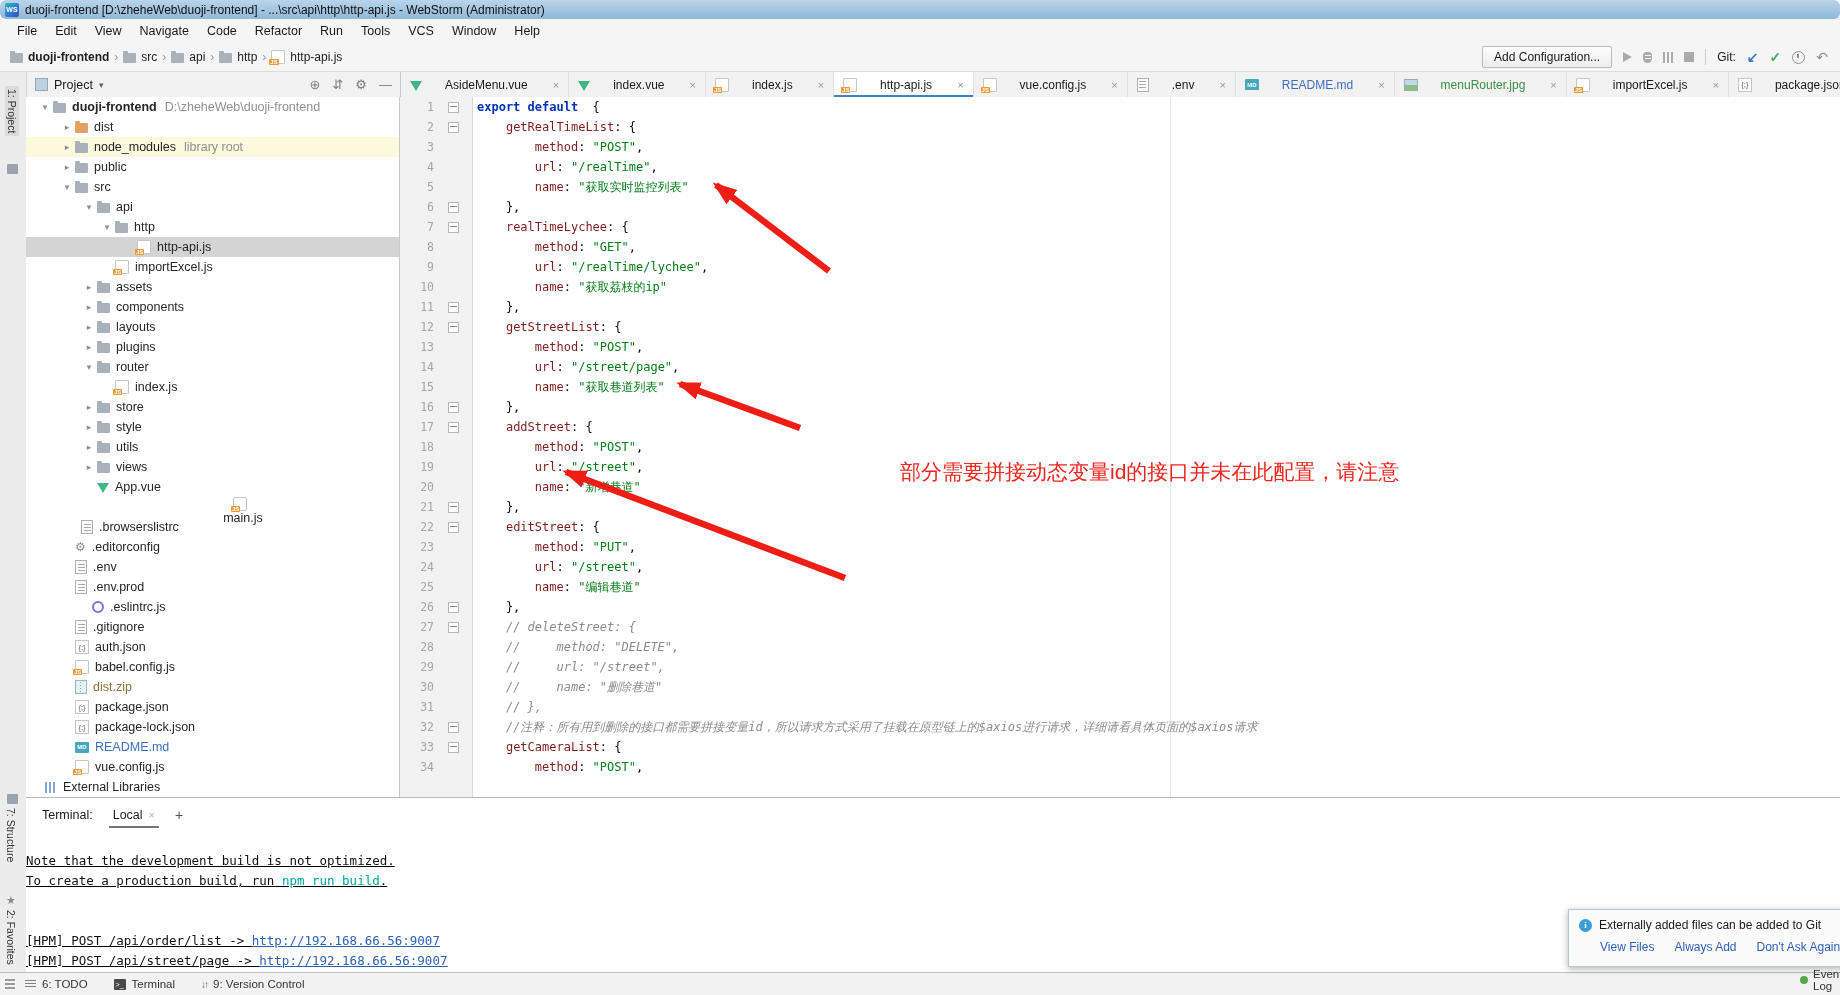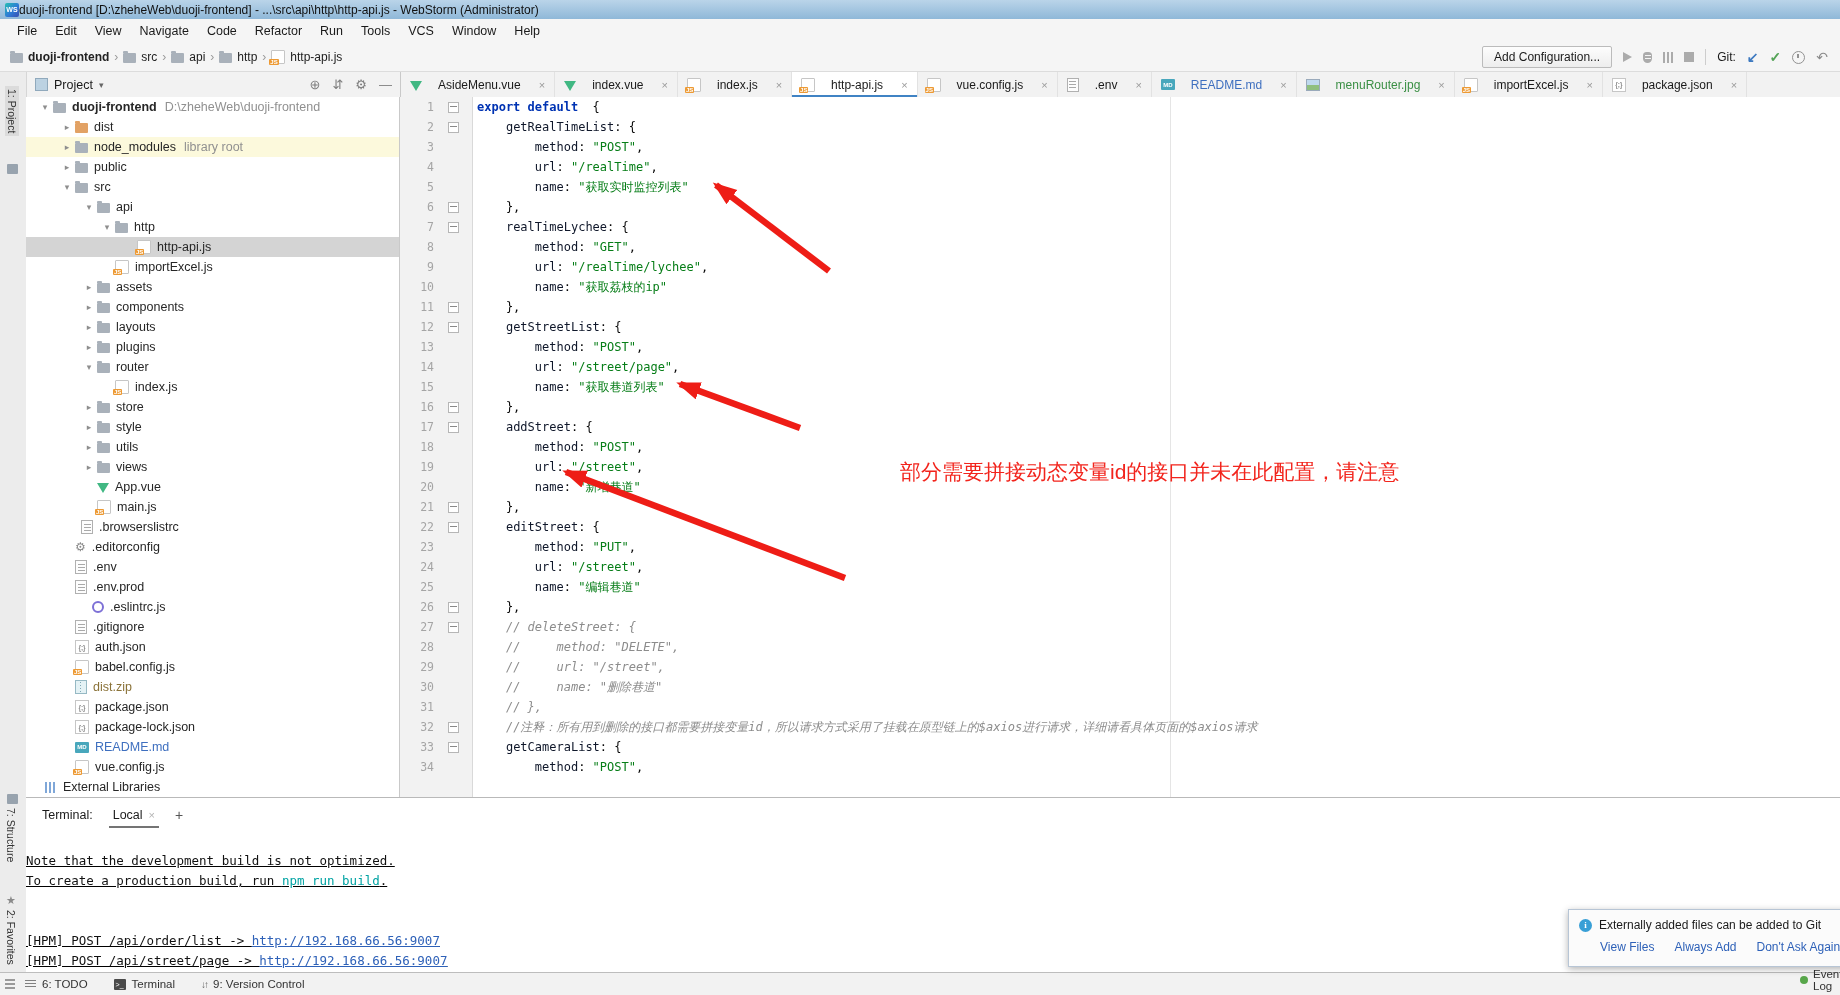--- a/index.html
+++ b/index.html
@@ -1,22 +1,22 @@
 <!DOCTYPE html>
 <html><head>
 <meta charset="utf-8">
 <style>
   html,body{margin:0;padding:0;width:1840px;height:995px;overflow:hidden;background:#fff;
     font-family:"Liberation Sans",sans-serif;}
   .app{position:absolute;left:0;top:0;width:1840px;height:995px;background:#fff;}
 
   
   .titlebar{position:absolute;left:0;top:0;right:0;height:19px;
-    background:linear-gradient(#BAD4E9,#8FB8D8);display:flex;align-items:center;
-    padding-left:5px;font-size:12px;color:#101010;}
+    background:linear-gradient(#BAD4E9,#8FB8D8);display:flex;align-items:center;gap:6px;
+    padding-left:5px;font-size:12px;color:#101010;border-radius:6px;}
   .ws-icon{width:14px;height:14px;border-radius:2px;flex:none;
     background:linear-gradient(135deg,#25C0B2 0%,#2E7BD6 55%,#3A4FB0 100%);
     color:#fff;font-size:7px;font-weight:bold;display:flex;align-items:center;justify-content:center;}
 
   
   .menubar{position:absolute;left:0;top:19px;right:0;height:24px;background:#F5F5F5;
     display:flex;align-items:center;padding-left:8px;font-size:12.5px;color:#1a1a1a;}
   .menu-item{padding:3px 9px;}
 
   
@@ -45,21 +45,21 @@
   
   .tabrow{position:absolute;left:26px;top:72px;right:0;height:25px;background:#F2F2F2;
     border-bottom:1px solid #BEBEBE;display:flex;}
   .project-header{width:374px;flex:none;display:flex;align-items:center;gap:6px;
     padding-left:9px;font-size:12.5px;color:#1a1a1a;box-sizing:border-box;padding-right:8px;}
   .panel-glyph{width:11px;height:11px;background:#BCD2E2;border:1px solid #90A9BC;flex:none;}
   .caret{font-size:9px;color:#666;}
   .ph-icons{margin-left:auto;display:flex;align-items:center;gap:12px;color:#7E7E7E;}
   .ph-icons span{font-size:13px;}
   .tabs{flex:1;display:flex;align-items:stretch;border-left:1px solid #C9C9C9;overflow:hidden;}
-  .tab{display:flex;align-items:center;gap:16px;padding:0 9px;font-size:12px;color:#1a1a1a;
+  .tab{display:flex;align-items:center;gap:23px;padding:0 9px;font-size:12px;color:#1a1a1a;
     border-right:1px solid #E2E2E2;position:relative;white-space:nowrap;}
   .tab.active{background:#fff;}
   .tab.active::after{content:"";position:absolute;left:0;right:0;bottom:-1px;height:3px;background:#4083C4;}
   .tab-close{color:#9a9a9a;font-size:11px;margin-left:2px;}
 
   
   .activity-bar{position:absolute;left:0;top:72px;width:26px;height:900px;background:#ECECEC;
     border-right:1px solid #D6D6D6;}
   .vlabel{position:absolute;writing-mode:vertical-rl;font-size:10.5px;color:#333;left:5px;white-space:nowrap;}
   .vl-project{top:14px;background:#DBDBDB;padding:3px 1px;}
@@ -110,21 +110,21 @@
   .gutter-bg{position:absolute;left:0;top:0;width:72px;height:100%;background:#F2F2F2;border-right:1px solid #D9D9D9;}
   .margin-guide{position:absolute;left:770px;top:0;height:100%;width:1px;background:#E5E5E5;}
   .code-area{position:absolute;left:0;top:0;right:0;}
   .code-line{display:flex;height:20px;line-height:20px;font-family:"DejaVu Sans Mono",monospace;font-size:12px;white-space:pre;}
   .ln{width:34px;flex:none;text-align:right;color:#A5A5A5;font-size:11.5px;font-family:"DejaVu Sans Mono",monospace;}
   .foldcol{width:39px;flex:none;display:flex;align-items:center;justify-content:center;}
   .fold{width:9px;height:9px;border:1px solid #B6B6B6;background:#fff;position:relative;}
   .fold::after{content:"";position:absolute;left:1px;right:1px;top:3px;height:1px;background:#8A8A8A;}
   .code-text{padding-left:4px;}
   .tok-kw{color:#0033B3;font-weight:bold;}
-  .tok-key{color:#0f172a;}
+  .tok-key{color:#7f1d1d;}
   .tok-str{color:#067D17;}
   .tok-pln{color:#080808;}
   .tok-com{color:#8C8C8C;font-style:italic;}
 
   
   .annotation{position:absolute;left:900px;top:458px;font-size:21px;font-weight:500;color:#F2241C;z-index:30;white-space:nowrap;}
   .arrows-svg{position:absolute;left:0;top:0;width:1840px;height:995px;z-index:29;pointer-events:none;}
 
   
   .terminal{position:absolute;left:26px;right:0;top:797px;height:175px;background:#fff;border-top:1px solid #B9B9B9;box-sizing:border-box;}
@@ -400,21 +400,21 @@
       <div class="tree-row" style="padding-left: 55px;">
         <span class="chev">▸</span>
         <span class="ic ic-folder"></span>
         <span class="tree-label">views</span>
       </div>
       <div class="tree-row" style="padding-left: 55px;">
         <span class="chev"></span>
         <span class="ic ic-vue"></span>
         <span class="tree-label">App.vue</span>
       </div>
-      <div class="tree-row" style="padding-left: 55px;">
+      <div class="tree-row" style="padding-left: 55px; flex-direction: column;">
         <span class="chev"></span>
         <span class="ic ic-js"></span>
         <span class="tree-label">main.js</span>
       </div>
       <div class="tree-row" style="padding-left: 39px;">
         <span class="chev"></span>
         <span class="ic ic-file"></span>
         <span class="tree-label">.browserslistrc</span>
       </div>
       <div class="tree-row" style="padding-left: 33px;">

